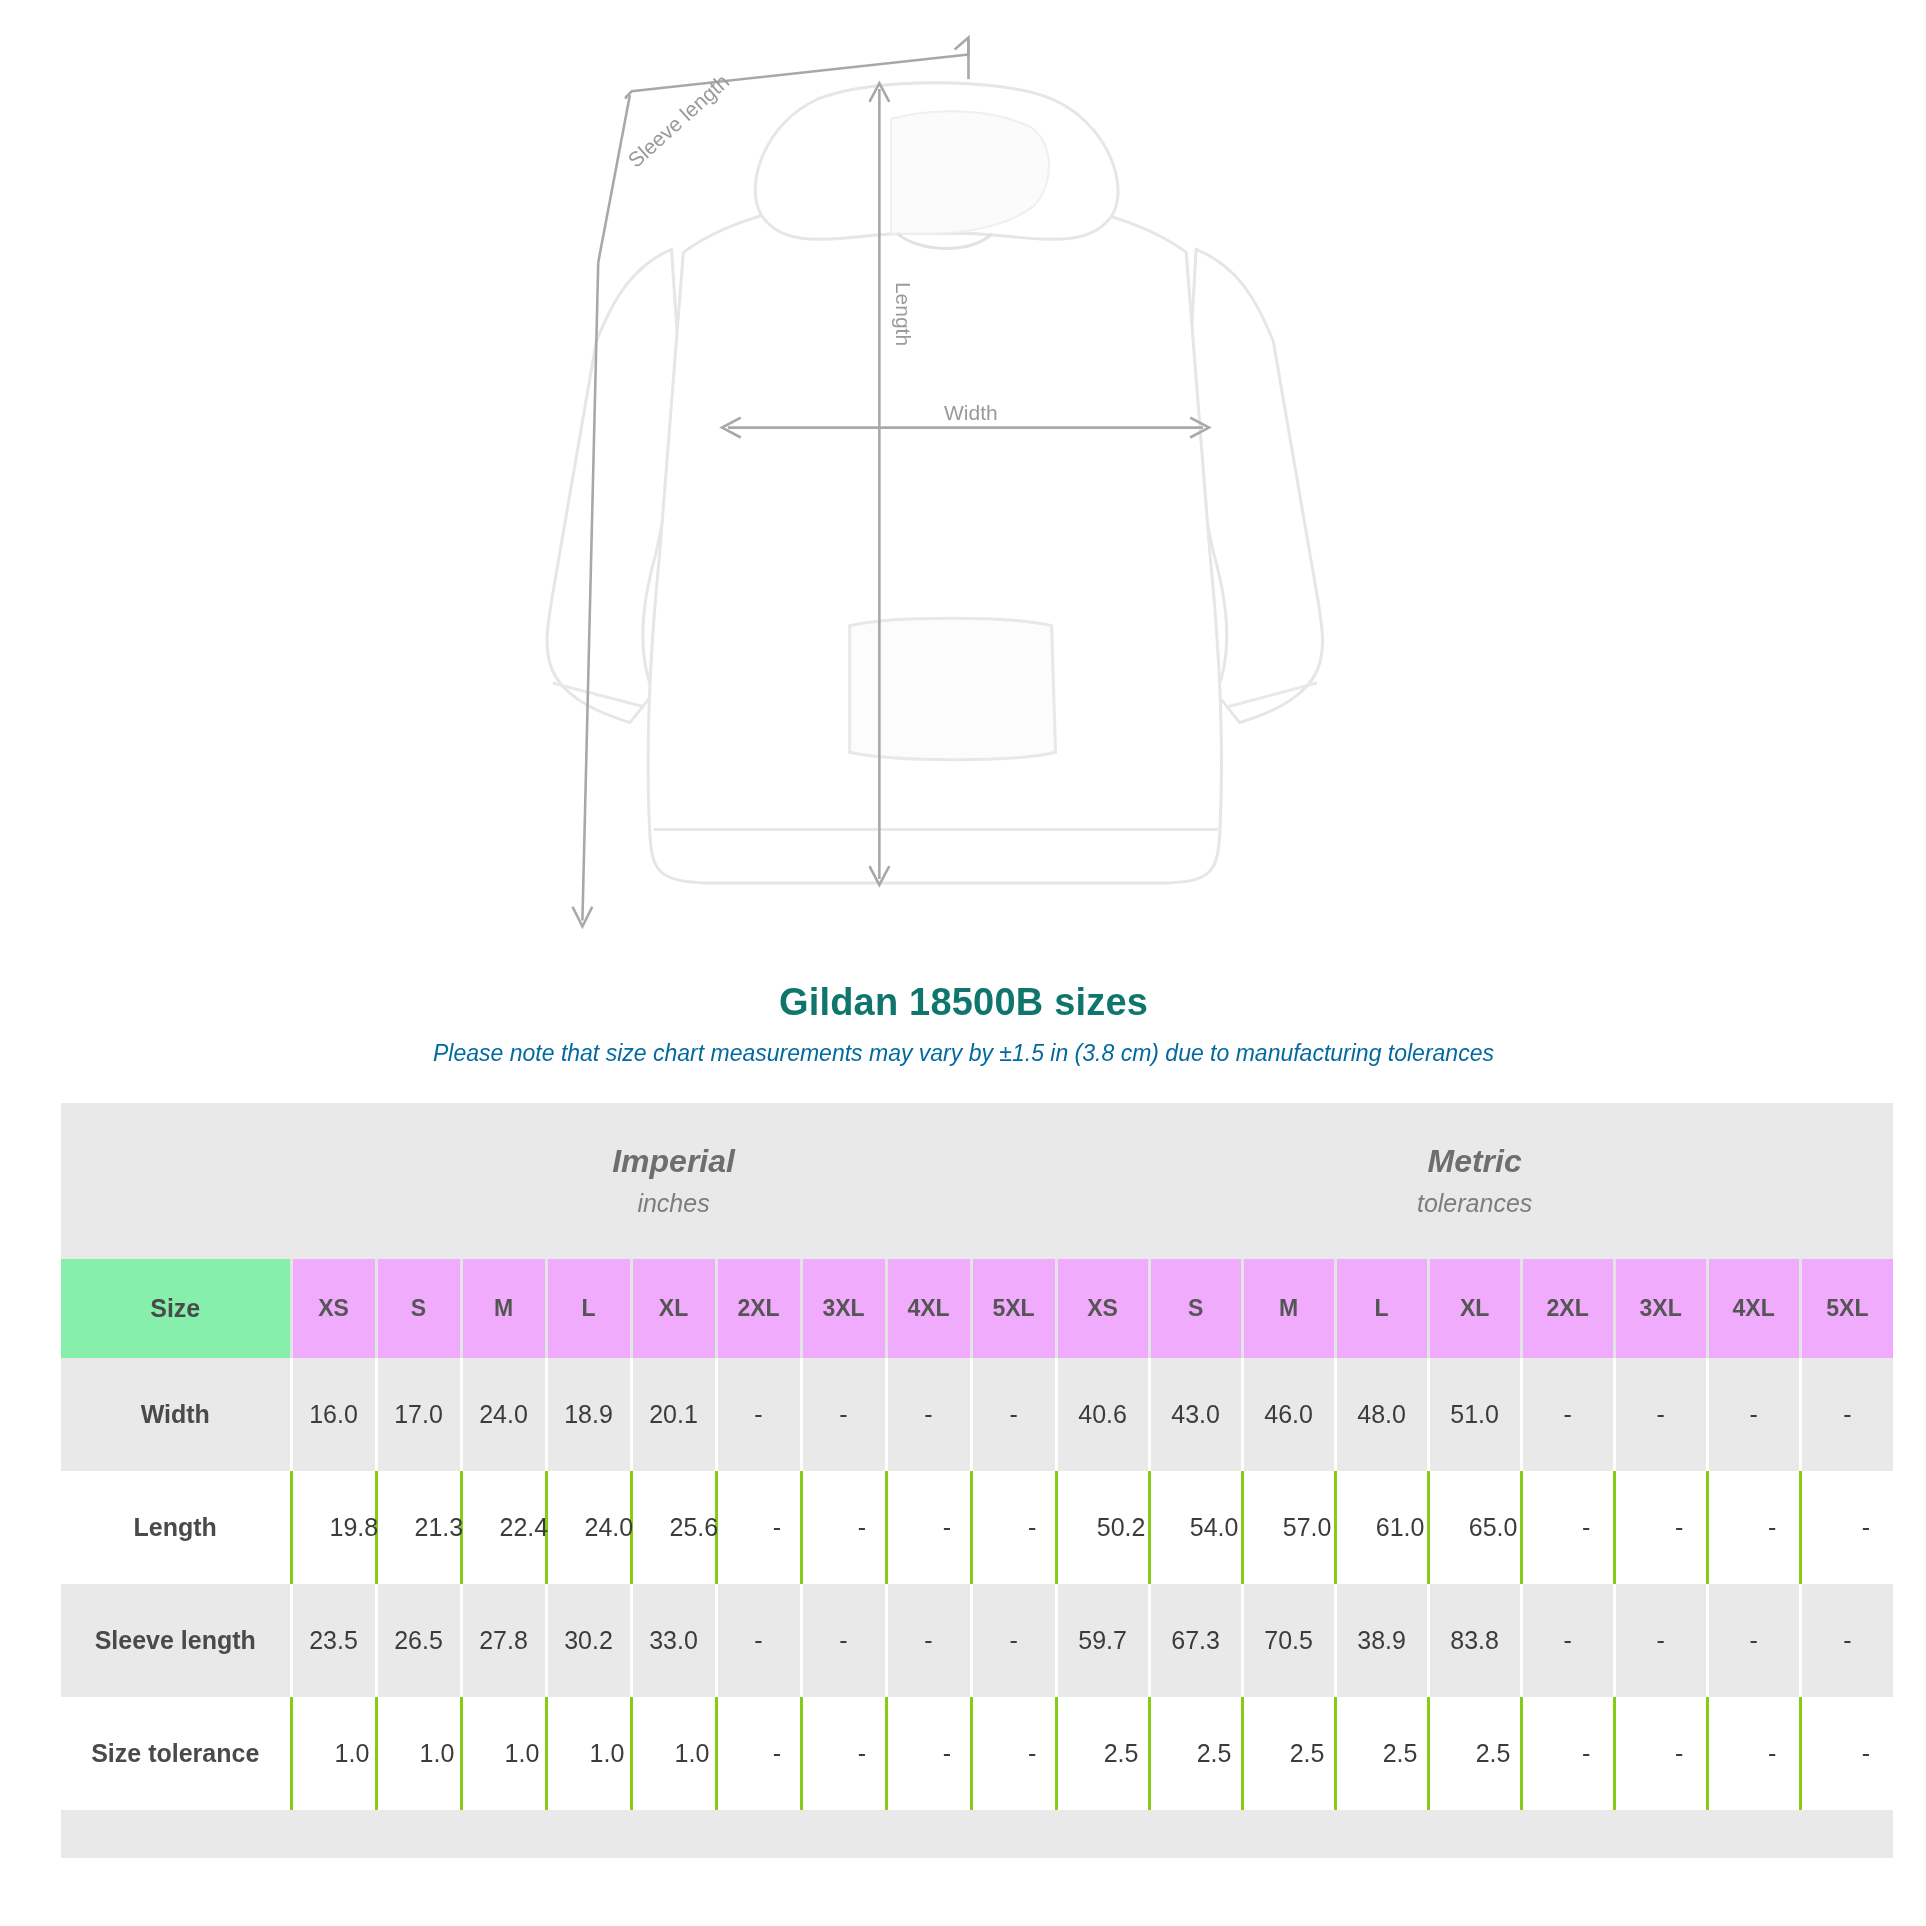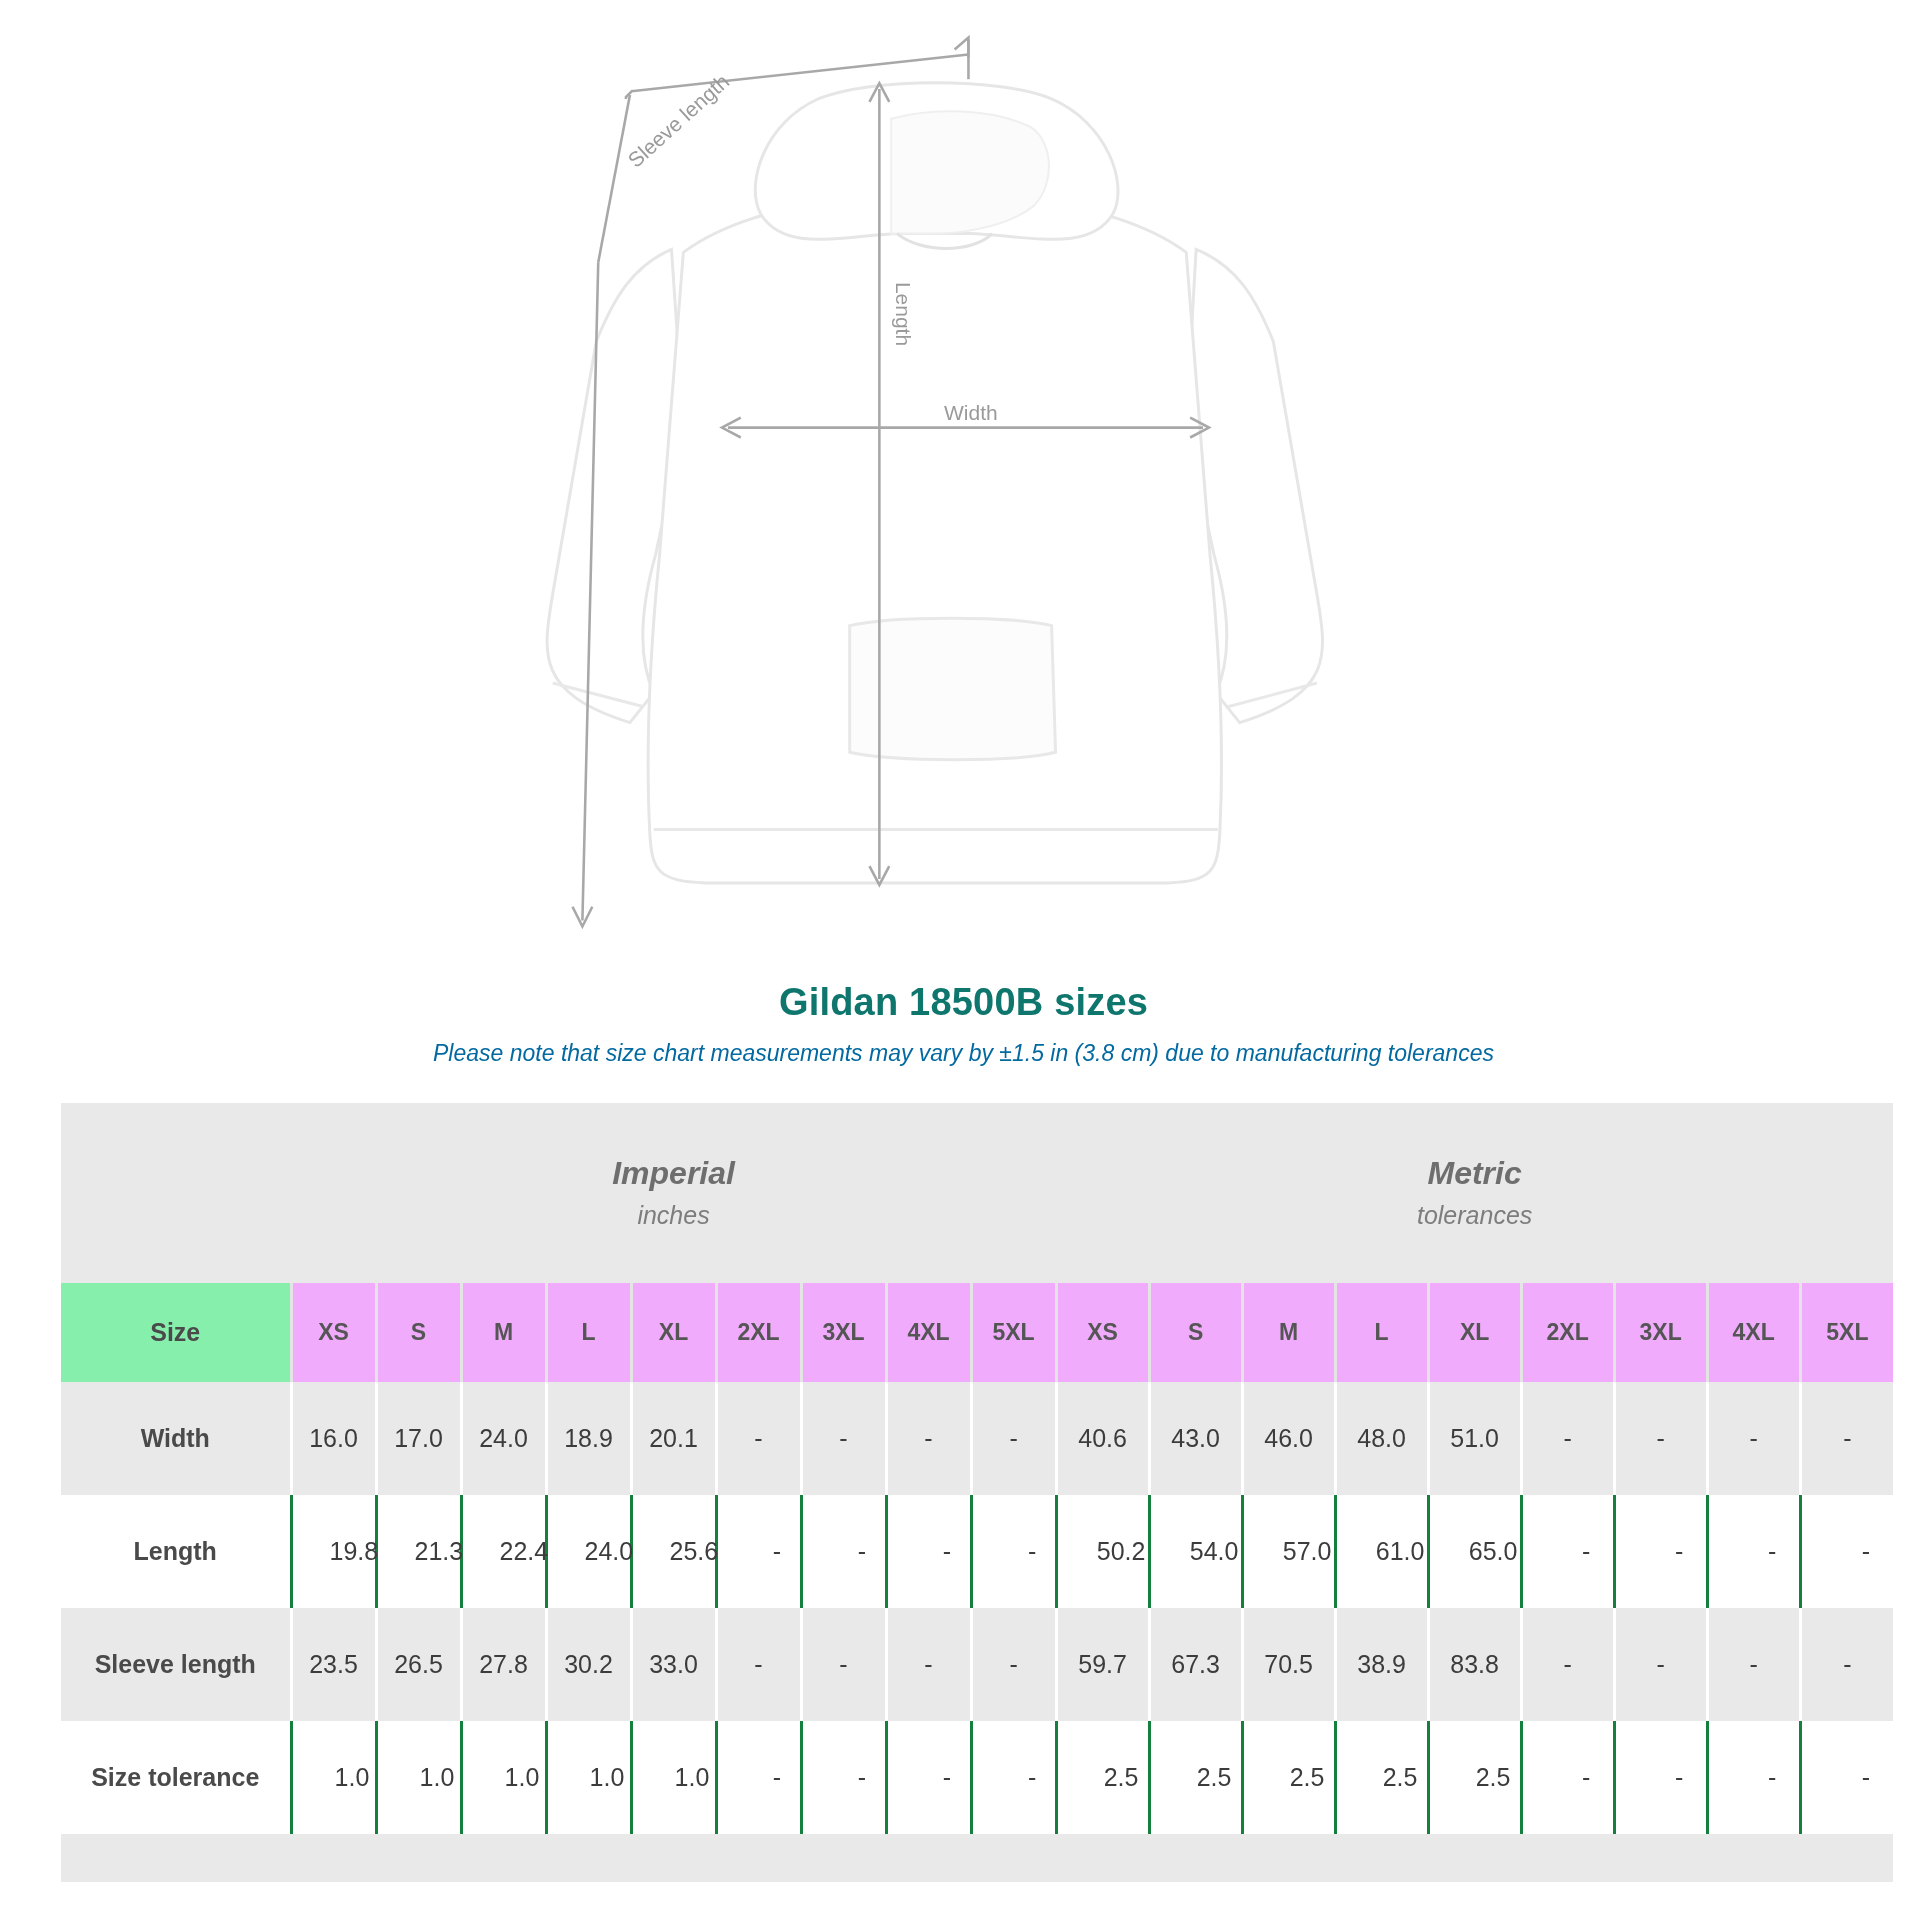--- a/index.html
+++ b/index.html
@@ -82,21 +82,21 @@
   td, th {
     padding: 0;
     margin: 0;
     border: none;
     text-align: center;
     vertical-align: middle;
     font-weight: normal;
   }
   
   .unit-row td {
-    height: 180px;
+    height: 156px;
     background: #e9e9e9;
   }
   .unit-name {
     font-size: 32px;
     font-weight: bold;
     font-style: italic;
     color: #6e6e6e;
     line-height: 1.1;
   }
   .unit-sub {
@@ -129,21 +129,21 @@
     font-weight: bold;
     color: #4a4a4a;
     text-align: center;
   }
   .footer-row td {
     height: 48px;
     background: #e9e9e9;
   }
   
   .cellsep { border-left: 3px solid #ffffff; }
-  .data-row.plain td.cellsep { border-left: 3px solid #15803d; padding-left: 37px; }
+  .data-row.plain td.cellsep { border-left: 3px solid #84cc16; padding-left: 37px; }
   .size-row td.cellsep { border-left: 3px solid #e4e4e4; }
 </style>
 </head>
 <body>
 
 <div id="page">
 
   <div id="illustration">
     <svg id="hoodie-svg" width="1927" height="975" viewBox="0 0 1946 985">
 

